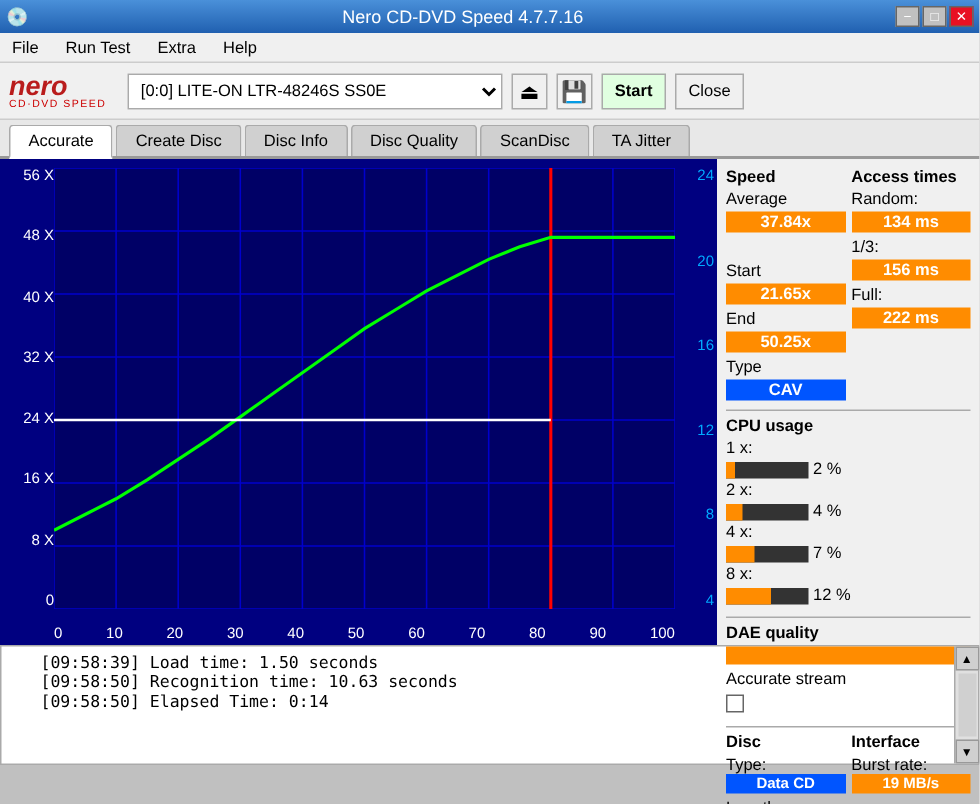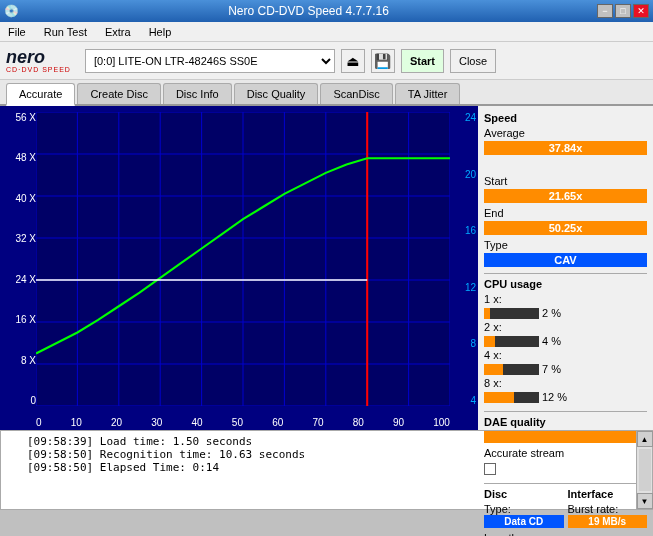--- a/index.html
+++ b/index.html
@@ -13,21 +13,21 @@
     .tb-btn.close { background: #e81123; color: white; }
     .tb-icon { width: 16px; height: 16px; display: flex; align-items: center; justify-content: center; }
 
     
     .menu-bar { background: #f0f0f0; height: 20px; display: flex; align-items: center; padding: 0 4px; border-bottom: 1px solid #ccc; gap: 10px; }
     .menu-item { font-size: 11px; padding: 2px 4px; cursor: pointer; }
 
     
     .toolbar { background: #f0f0f0; height: 38px; display: flex; align-items: center; padding: 2px 6px; gap: 6px; border-bottom: 1px solid #ccc; }
     .logo-area { display: flex; flex-direction: column; align-items: flex-start; margin-right: 8px; }
-    .logo-nero { font-size: 18px; font-weight: bold; color: #0f172a; font-style: italic; line-height: 1; }
+    .logo-nero { font-size: 18px; font-weight: bold; color: #b91c1c; font-style: italic; line-height: 1; }
     .logo-sub { font-size: 7px; color: #cc0000; letter-spacing: 1px; line-height: 1; }
     .drive-selector { height: 24px; border: 1px solid #aaa; background: white; padding: 0 4px; font-size: 11px; width: 250px; }
     .toolbar-btn { height: 24px; padding: 0 8px; border: 1px solid #aaa; background: #f0f0f0; cursor: pointer; font-size: 11px; }
     .toolbar-btn.start { background: #e0ffe0; font-weight: bold; }
     .icon-btn { width: 24px; height: 24px; border: 1px solid #aaa; background: #f0f0f0; display: flex; align-items: center; justify-content: center; cursor: pointer; font-size: 14px; }
 
     
     .tabs { background: #e8e8e8; height: 26px; display: flex; align-items: flex-end; padding: 0 6px; border-bottom: 2px solid #999; }
     .tab { padding: 4px 12px; border: 1px solid #aaa; border-bottom: none; background: #d0d0d0; cursor: pointer; font-size: 11px; margin-right: 2px; border-radius: 3px 3px 0 0; }
     .tab.active { background: white; border-bottom: 2px solid white; margin-bottom: -2px; }
@@ -175,20 +175,29 @@
           <div style="font-weight:bold; margin-bottom:3px;">Speed</div>
           <div style="margin-bottom:2px;">Average</div>
           <div class="side-value-box orange" style="margin-bottom:20px;">37.84x</div>
           <div style="margin-bottom:2px;">Start</div>
           <div class="side-value-box orange" style="margin-bottom:4px;">21.65x</div>
           <div style="margin-bottom:2px;">End</div>
           <div class="side-value-box orange" style="margin-bottom:4px;">50.25x</div>
           <div style="margin-bottom:2px;">Type</div>
           <div class="side-value-box blue">CAV</div>
         </div>
+        <div class="col-half">
+          <div style="font-weight:bold; margin-bottom:3px;">Access times</div>
+          <div style="margin-bottom:2px;">Random:</div>
+          <div class="side-value-box orange" style="margin-bottom:4px;">134 ms</div>
+          <div style="margin-bottom:2px;">1/3:</div>
+          <div class="side-value-box orange" style="margin-bottom:4px;">156 ms</div>
+          <div style="margin-bottom:2px;">Full:</div>
+          <div class="side-value-box orange" style="margin-bottom:4px;">222 ms</div>
+        </div>
       </div>
     </div>
 
     <div class="side-divider"></div>
 
     <div class="side-section">
       <div style="font-weight:bold; margin-bottom:3px;">CPU usage</div>
       <div style="display:flex; gap:4px;">
         <div>
           <div style="margin-bottom:2px;">1 x:</div>

